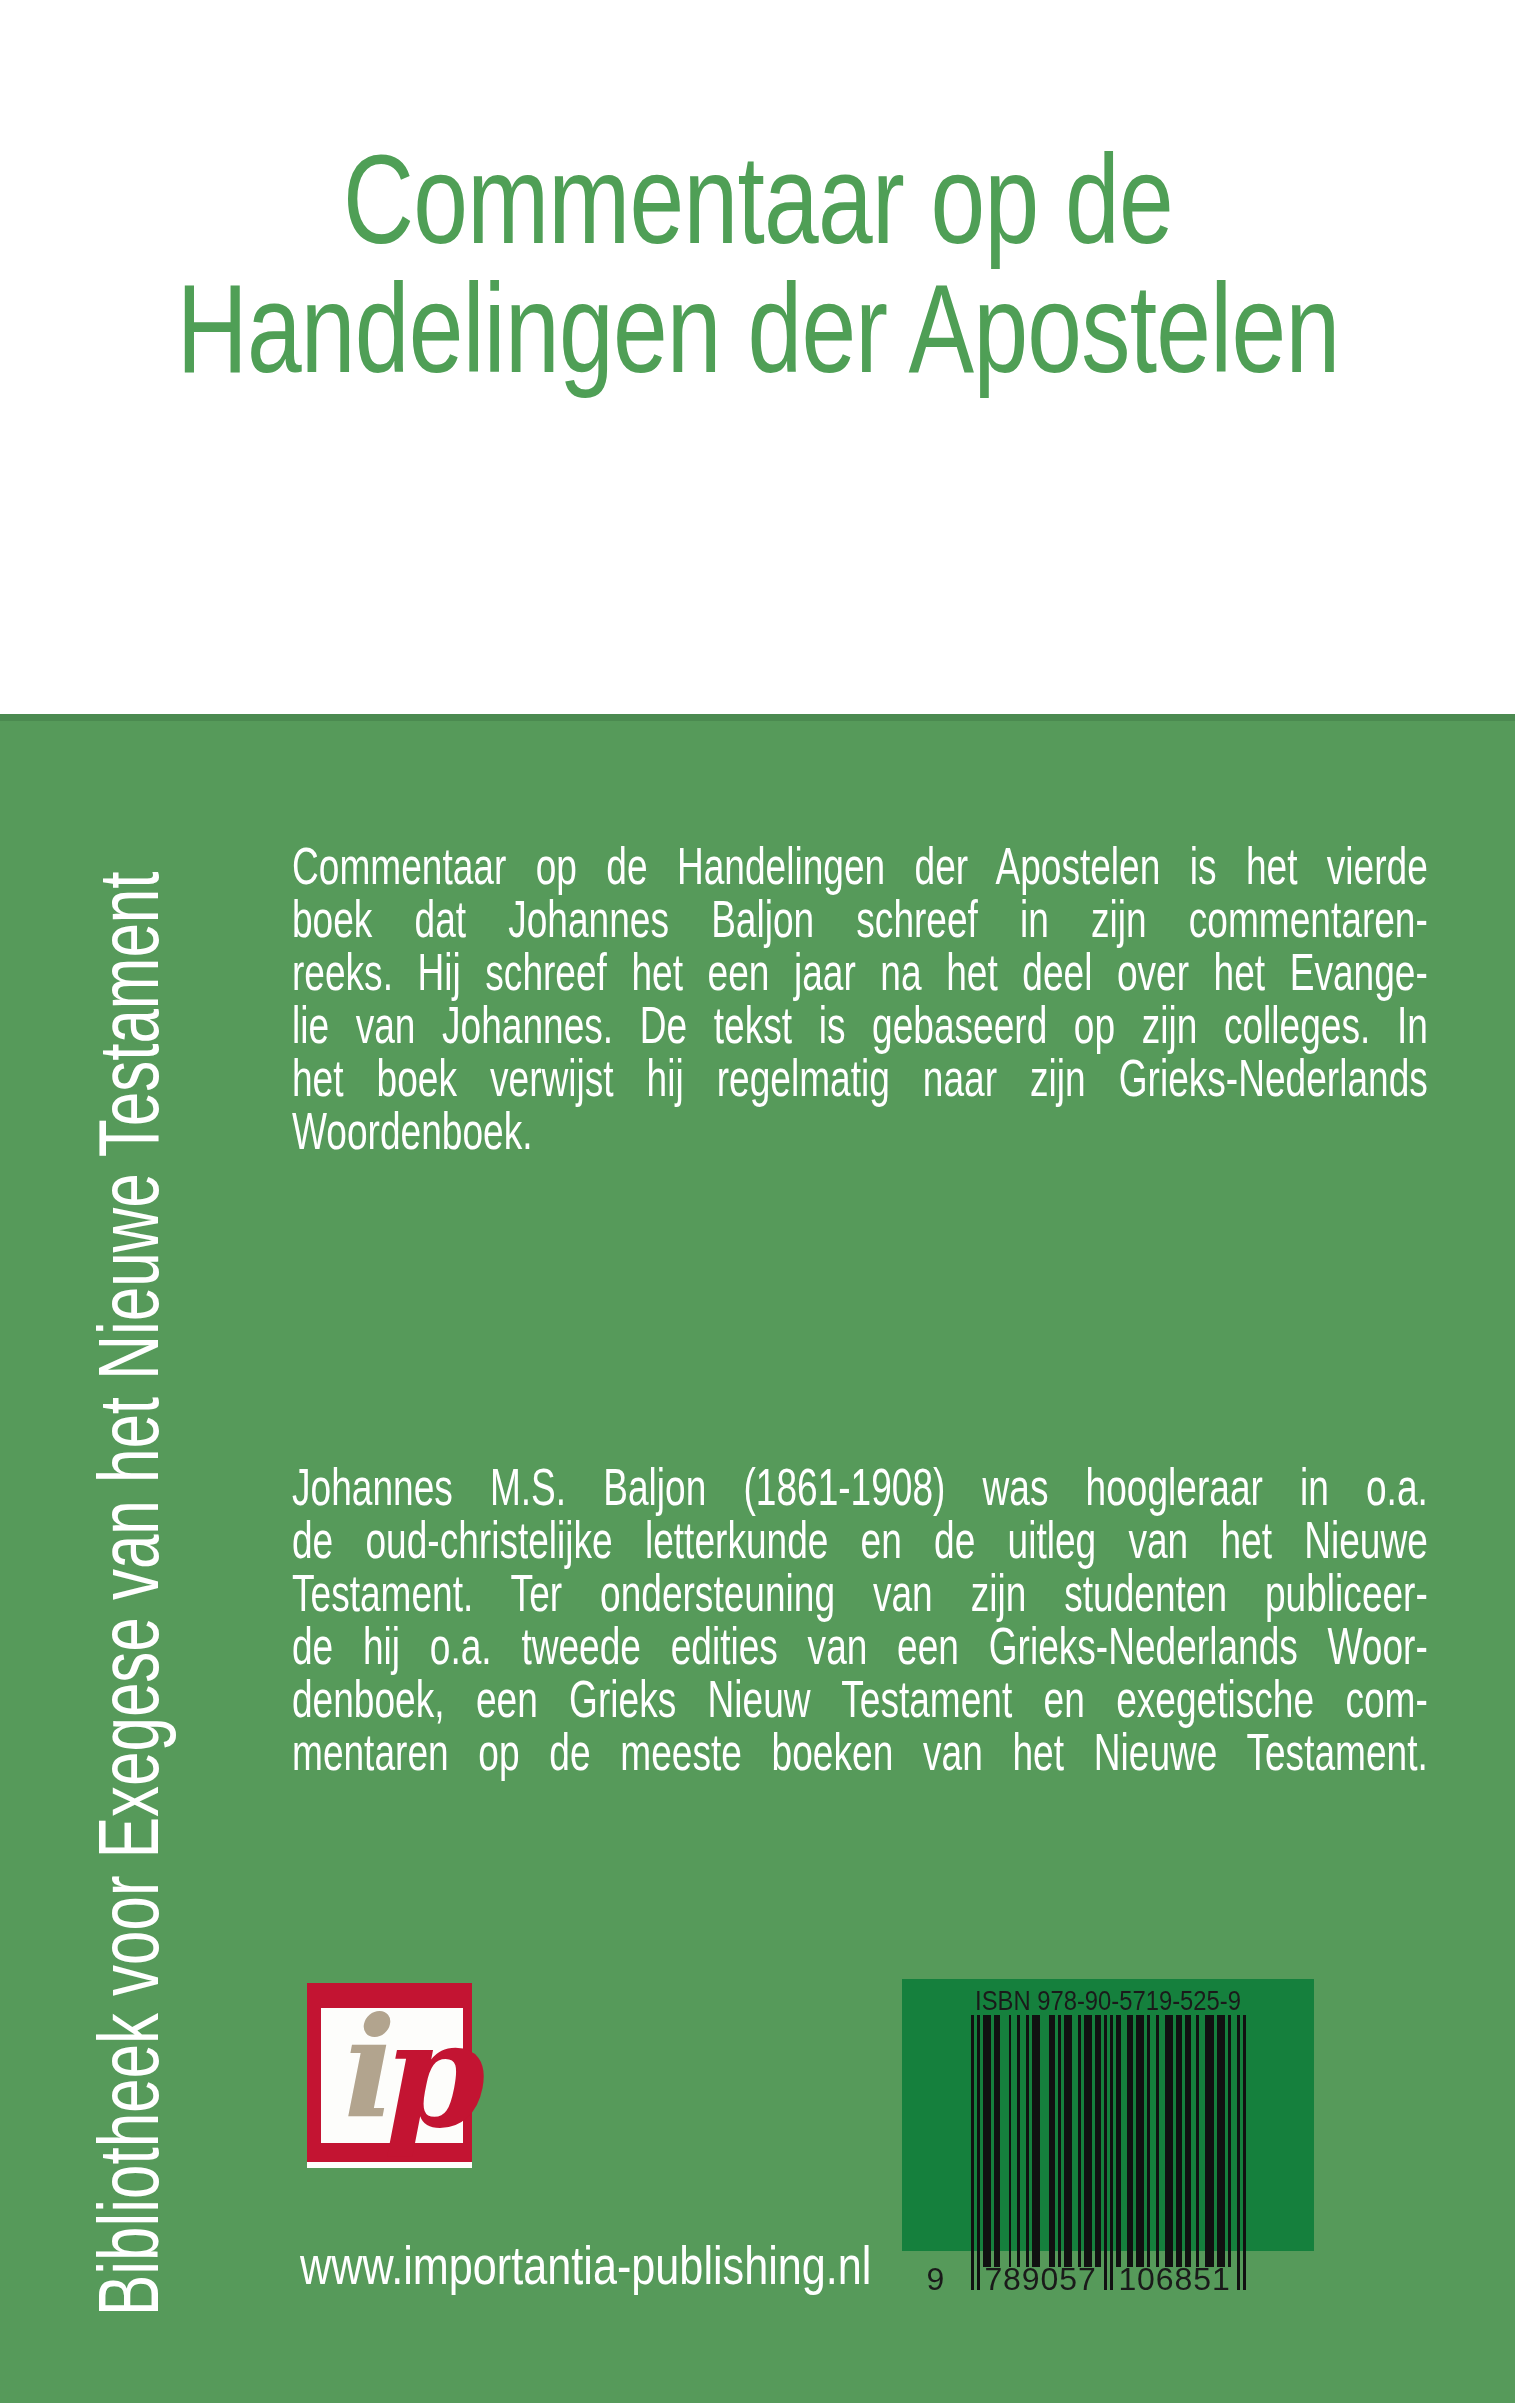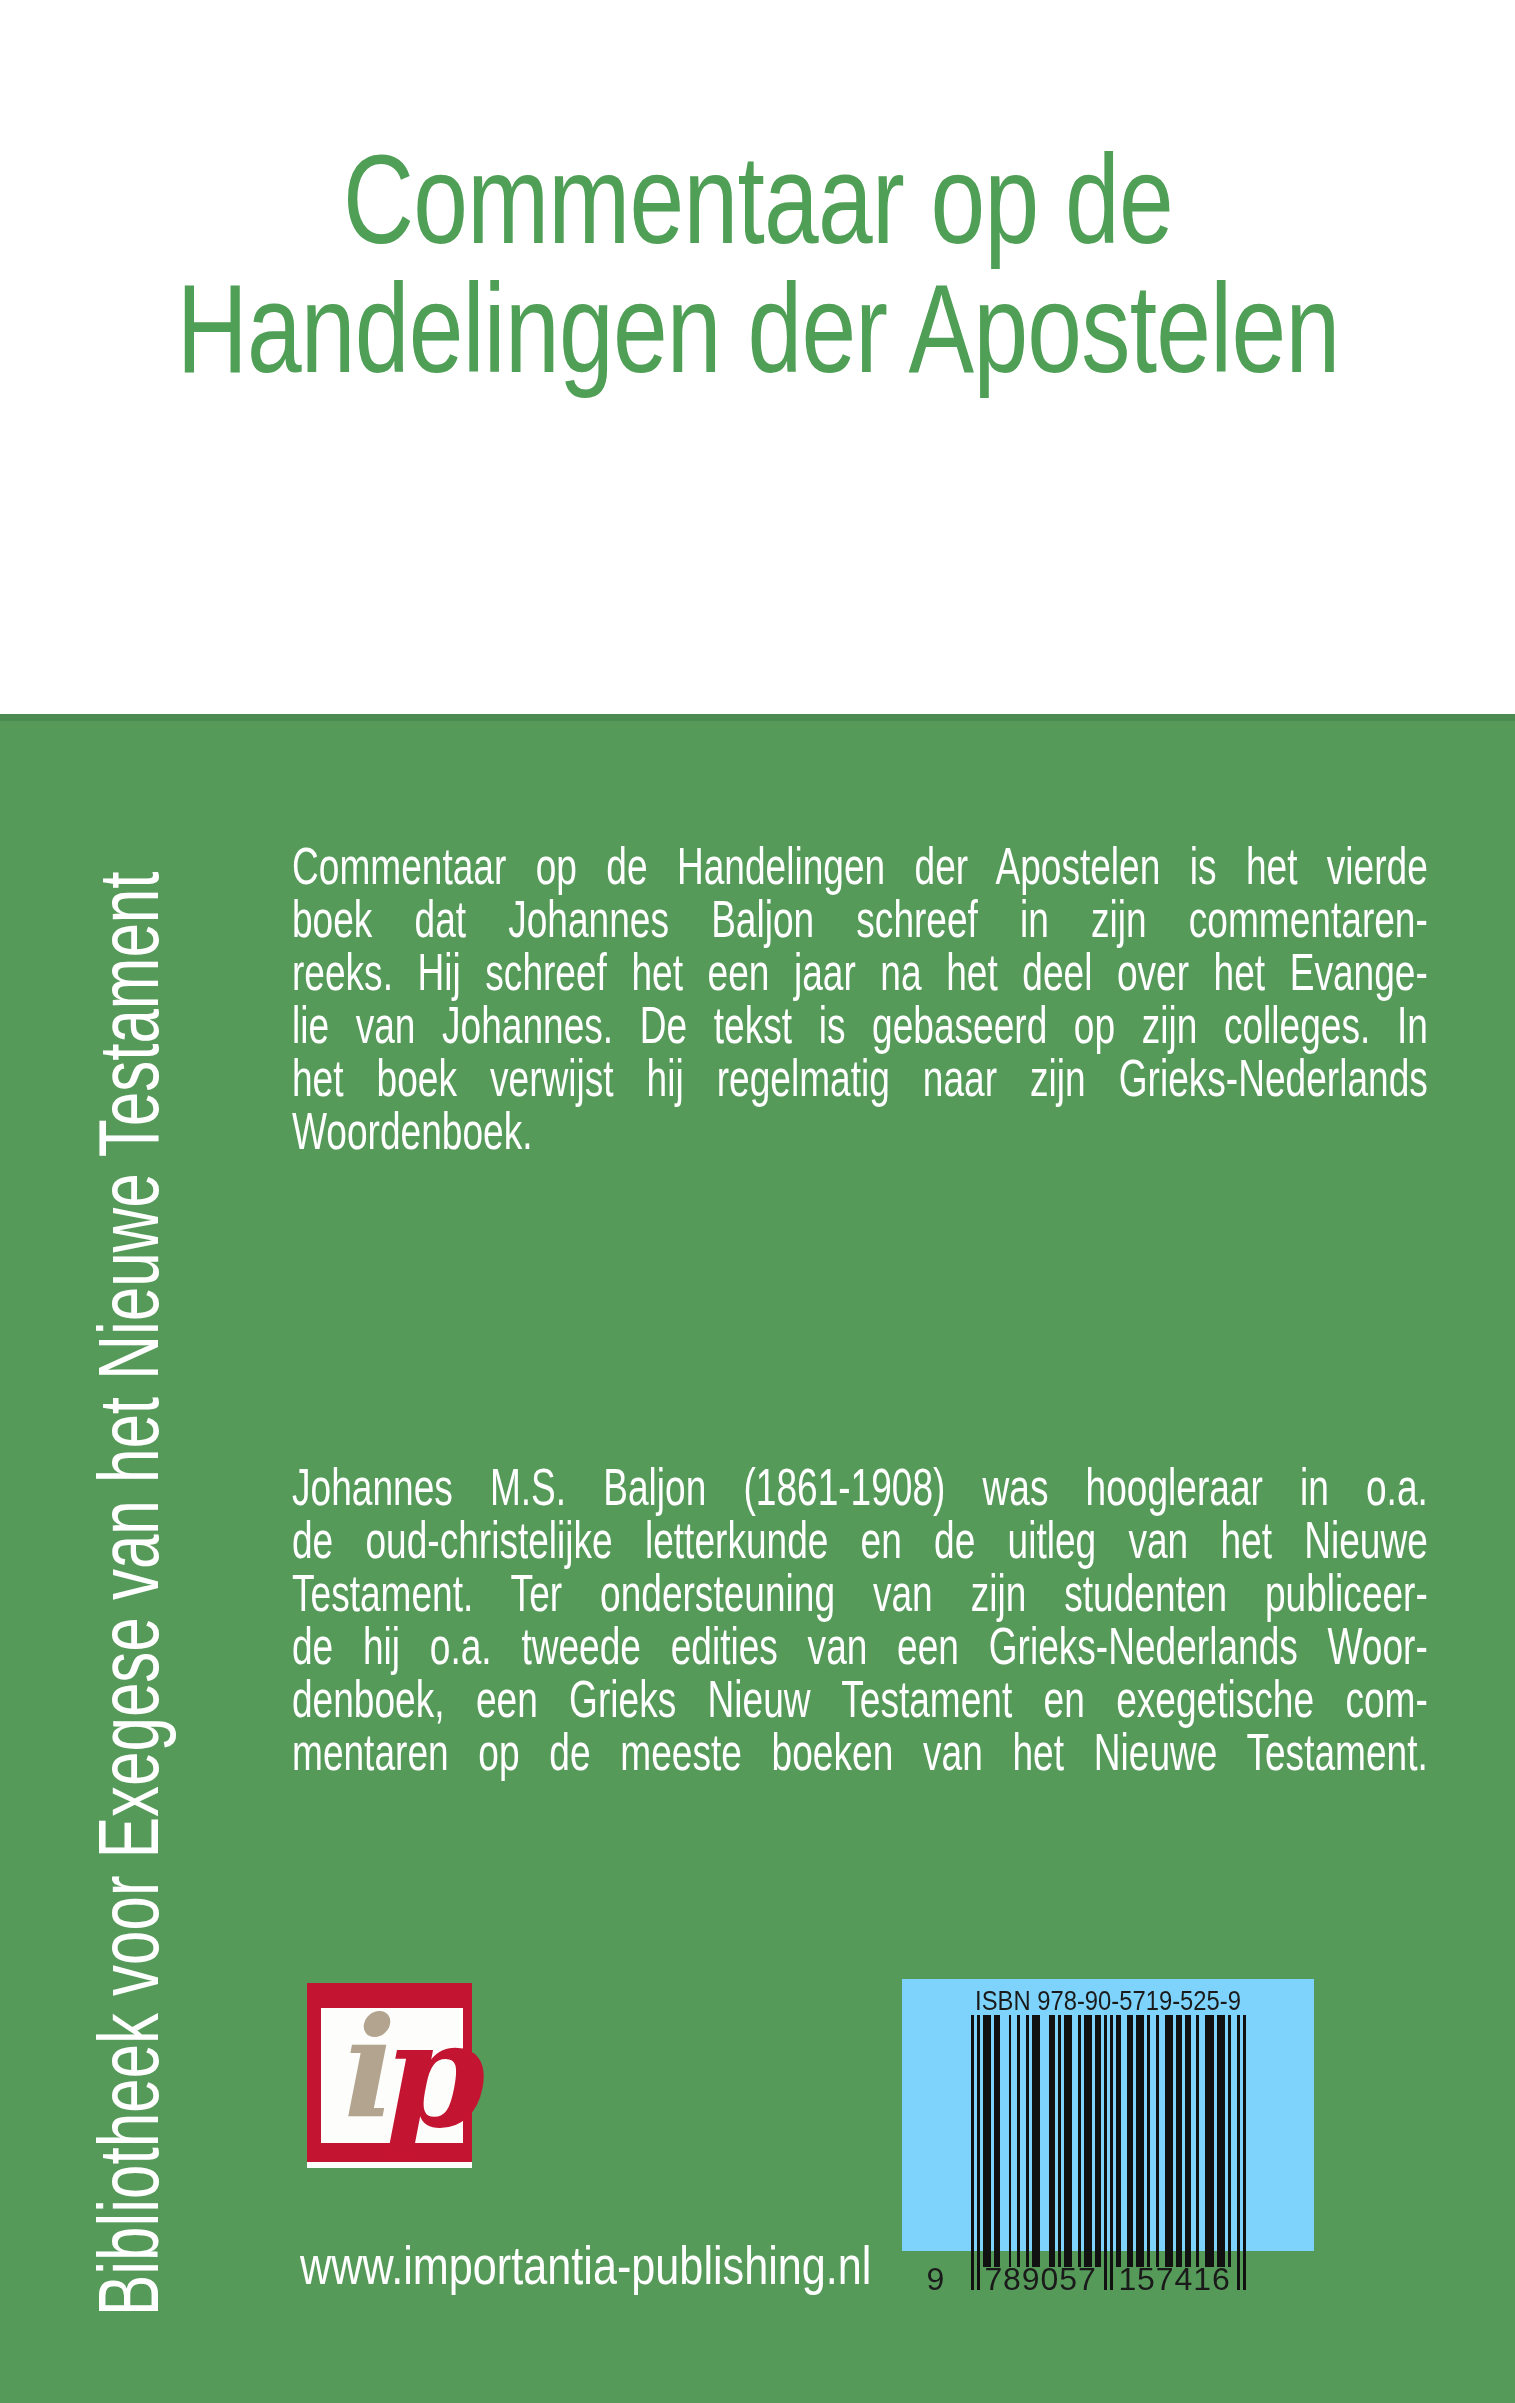--- a/index.html
+++ b/index.html
@@ -56,21 +56,21 @@
   .logo-underline{position:absolute;left:307px;top:2162px;width:165px;height:5.6px;background:#fdfdfb;}
 
   
   .website{
     position:absolute;left:300px;top:2237px;
     transform:scaleX(0.80);transform-origin:0 0;
     color:#ffffff;font-size:54px;line-height:56px;white-space:nowrap;
   }
 
   
-  .barcode-box{position:absolute;left:902px;top:1979px;width:412px;height:272px;background:#7dd3fc;}
+  .barcode-box{position:absolute;left:902px;top:1979px;width:412px;height:272px;background:#15803d;}
   .isbn-label{
     position:absolute;left:50%;top:5.6px;
     transform:translateX(-50%) scaleX(0.85);transform-origin:center top;
     color:#1a1a1a;font-size:28px;line-height:32px;white-space:nowrap;
   }
   .bars{
     position:absolute;left:69px;top:36px;width:274px;height:275px;
     display:flex;align-items:flex-start;
   }
   .bars .m{flex:1 1 0;height:91.5%;}
@@ -221,17 +221,17 @@
         <div class="m"></div>
         <div class="m b"></div>
         <div class="m"></div>
         <div class="m"></div>
         <div class="m b g"></div>
         <div class="m g"></div>
         <div class="m b g"></div>
       </div>
     <div class="bc-digit bc-d-first">9</div>
     <div class="bc-digit bc-d-g1">789057</div>
-    <div class="bc-digit bc-d-g2">157416</div>
+    <div class="bc-digit bc-d-g2">106851</div>
   </div>
 
 </div>
 
 
 </body></html>

